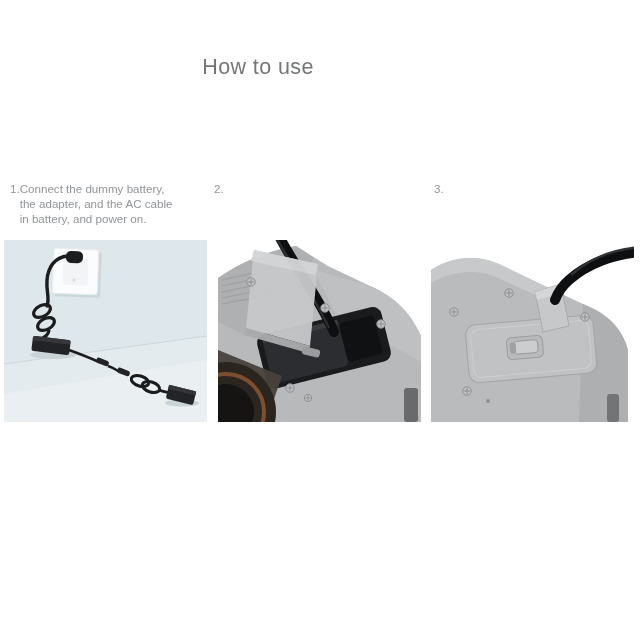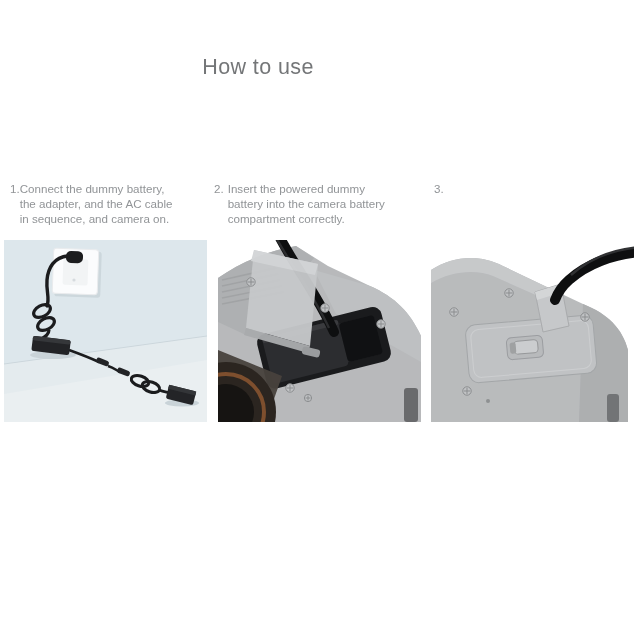--- a/index.html
+++ b/index.html
@@ -40,28 +40,25 @@
 <body>
 
 <div class="canvas">
 
   <div class="page-title">How to use</div>
 
   <div class="step step--s1">
     <span class="num">1.</span>
     <span class="txt">Connect the dummy battery,
 the adapter, and the AC cable
-in sequence, and camera on.</span>
+in battery, and power on.</span>
   </div>
 
   <div class="step step--s2">
     <span class="num">2.</span>
-    <span class="txt">Insert the powered dummy
-battery into the camera battery
-compartment correctly.</span>
   </div>
 
   <div class="step step--s3">
     <span class="num">3.</span>
   </div>
 
   <div class="figure figure--f1">
     <svg viewBox="0 0 203 182">
       <rect width="203" height="182" fill="#dde7ec"></rect>
       <polygon points="0,124 203,96 203,182 0,182" fill="#e4ebee"></polygon>

